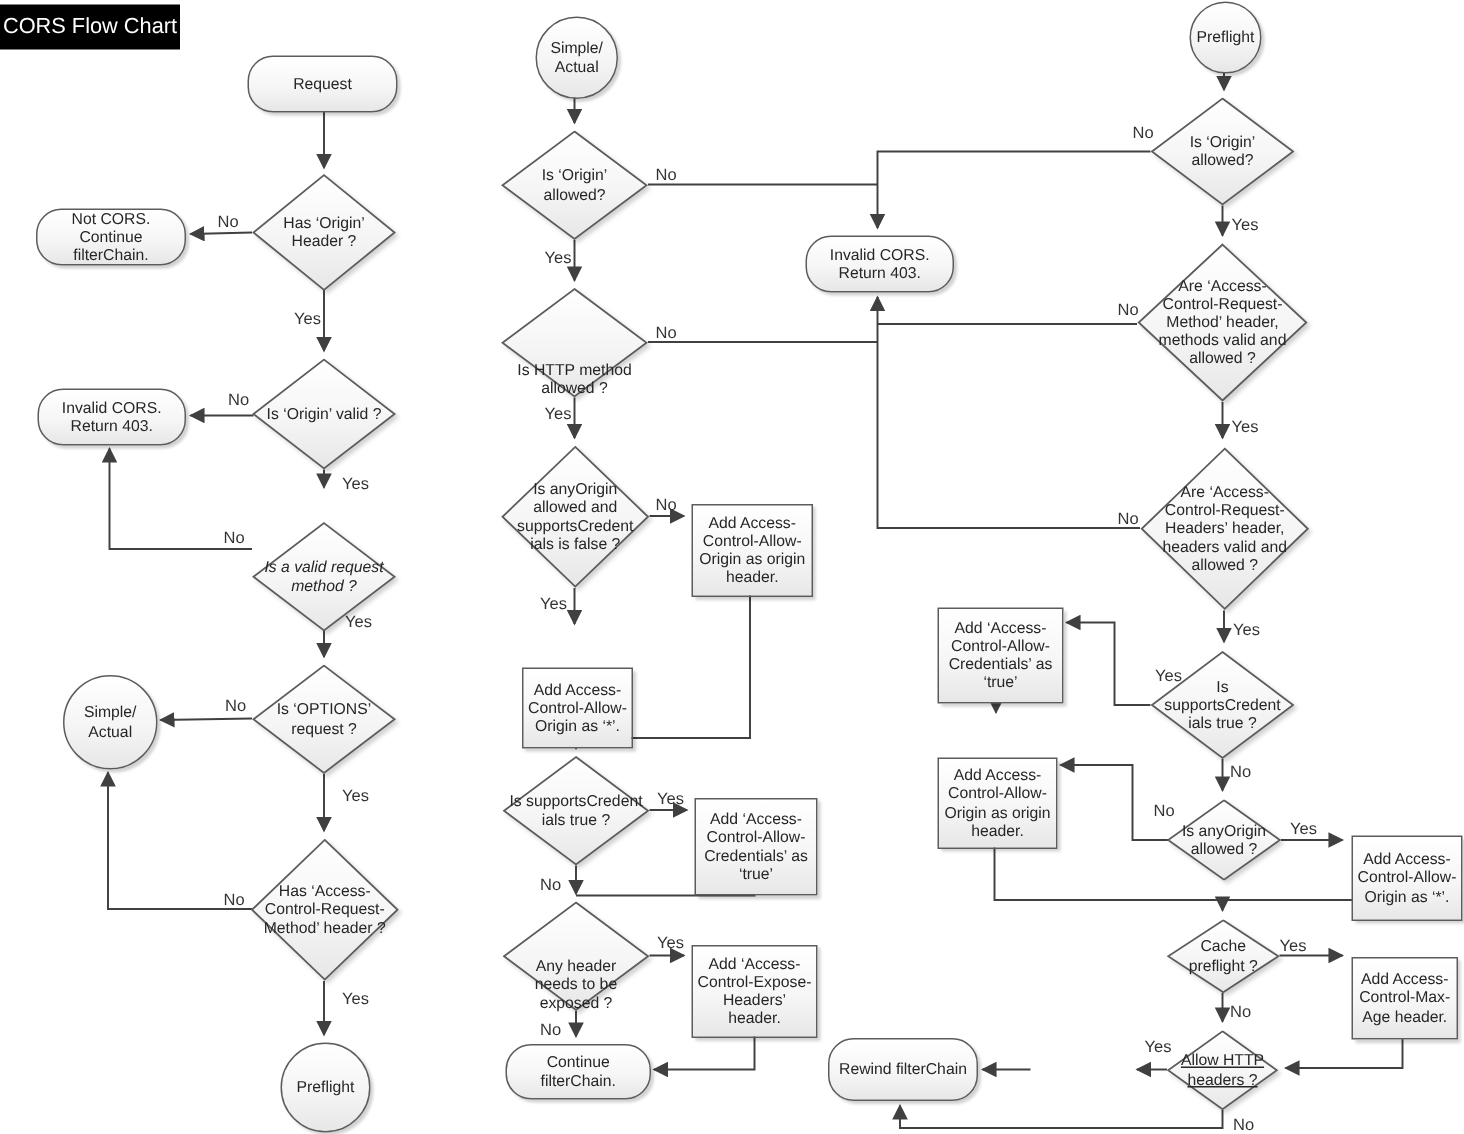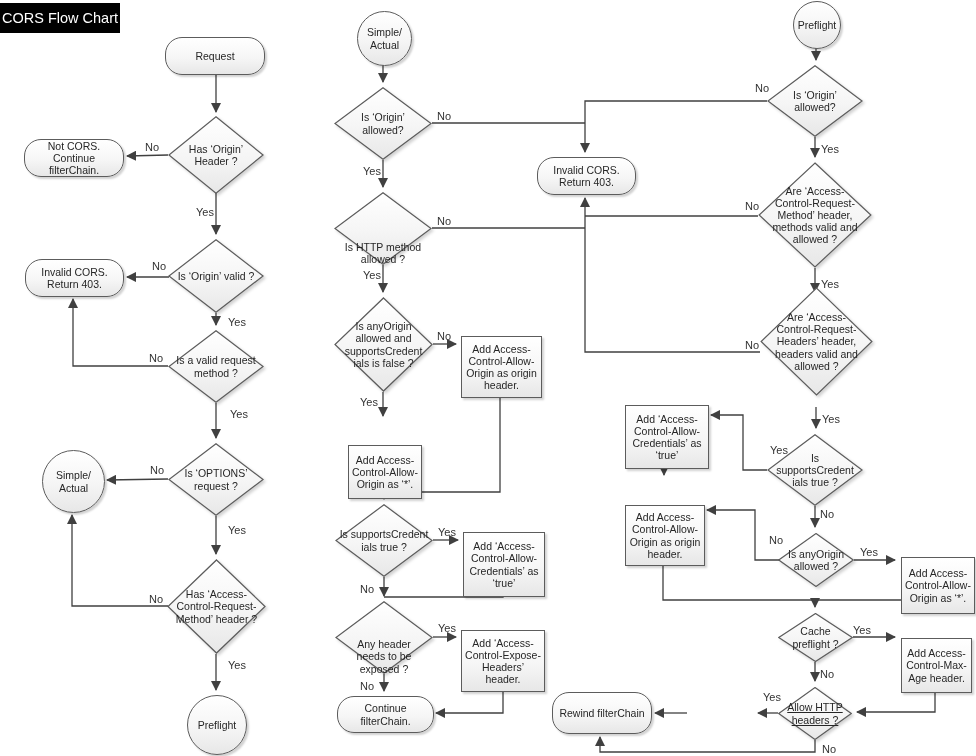--- a/index.html
+++ b/index.html
@@ -158,21 +158,21 @@
     <div class="ntext">Invalid CORS. Return 403.</div>
   </div>
 
   <div class="node diam" style="left:168px;top:239px;width:96px;height:74px;">
     <svg viewBox="0 0 100 100" preserveAspectRatio="none">
         <polygon points="50,1 99,50 50,99 1,50" fill="url(#nodeGrad)" stroke="#5c5c5c" vector-effect="non-scaling-stroke" stroke-width="1.2"></polygon>
       </svg>
     <div class="ntext" style="width:96%;">Is ‘Origin’ valid ?</div>
   </div>
 
-  <div class="node diam" style="left:168px;top:330px;width:96px;height:73px;">
+  <div class="node diam" style="left:168px;top:348px;width:96px;height:73px;font-style:italic;">
     <svg viewBox="0 0 100 100" preserveAspectRatio="none">
         <polygon points="50,1 99,50 50,99 1,50" fill="url(#nodeGrad)" stroke="#5c5c5c" vector-effect="non-scaling-stroke" stroke-width="1.2"></polygon>
       </svg>
     <div class="ntext" style="width:96%;">Is a valid request method ?</div>
   </div>
 
   <div class="node circ" style="left:42px;top:450px;width:61px;height:61px;">
     <div class="ntext" style="width:46px;">Simple/ Actual</div>
   </div>
 
@@ -268,21 +268,21 @@
     <div class="ntext" style="width:62%;">Is ‘Origin’ allowed?</div>
   </div>
 
   <div class="node diam" style="left:758px;top:162px;width:114px;height:106px;">
     <svg viewBox="0 0 100 100" preserveAspectRatio="none">
         <polygon points="50,1 99,50 50,99 1,50" fill="url(#nodeGrad)" stroke="#5c5c5c" vector-effect="non-scaling-stroke" stroke-width="1.2"></polygon>
       </svg>
     <div class="ntext" style="width:96px;">Are ‘Access-Control-Request-Method’ header, methods valid and allowed ?</div>
   </div>
 
-  <div class="node diam" style="left:760px;top:287px;width:113px;height:109px;">
+  <div class="node diam" style="left:760px;top:298px;width:113px;height:109px;">
     <svg viewBox="0 0 100 100" preserveAspectRatio="none">
         <polygon points="50,1 99,50 50,99 1,50" fill="url(#nodeGrad)" stroke="#5c5c5c" vector-effect="non-scaling-stroke" stroke-width="1.2"></polygon>
       </svg>
     <div class="ntext" style="width:96px;">Are ‘Access-Control-Request-Headers’ header, headers valid and allowed ?</div>
   </div>
 
   <div class="node diam" style="left:767px;top:434px;width:96px;height:72px;">
     <svg viewBox="0 0 100 100" preserveAspectRatio="none">
         <polygon points="50,1 99,50 50,99 1,50" fill="url(#nodeGrad)" stroke="#5c5c5c" vector-effect="non-scaling-stroke" stroke-width="1.2"></polygon>
       </svg>

